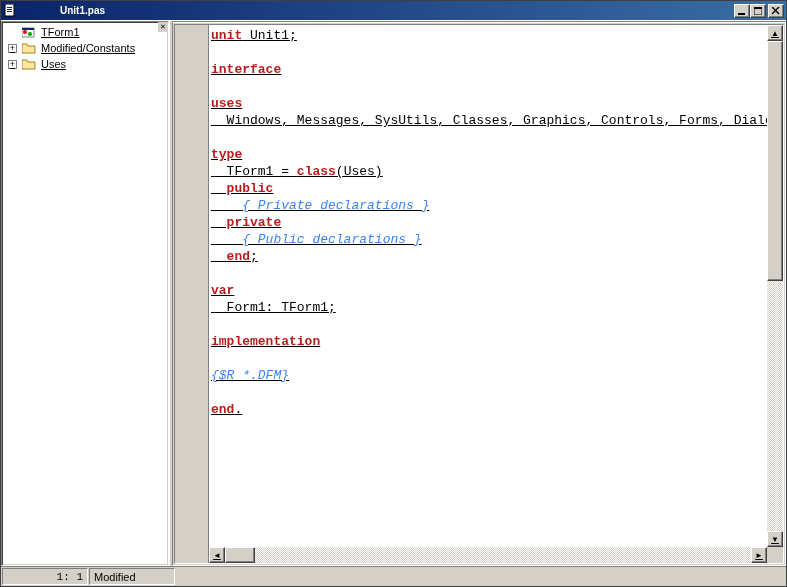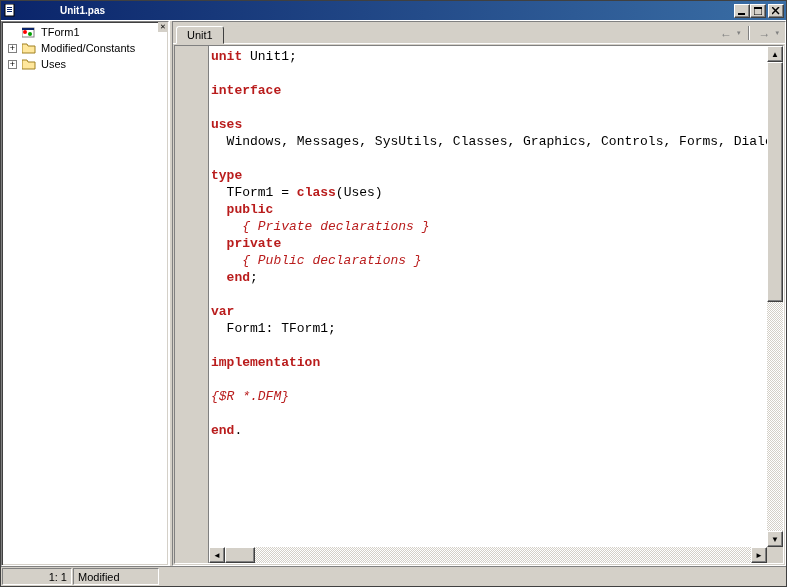--- a/index.html
+++ b/index.html
@@ -53,20 +53,21 @@
   }
   .winbtn + .winbtn { margin-left: 0; }
   .winbtn.close { margin-left: 2px; }
 
   
   .body {
     flex: 1;
     display: flex;
     min-height: 0;
     border-top: 1px solid #fff;
+    text-decoration: underline;
   }
   
   .treepanel {
     width: 168px;
     background: #fff;
     border: 1px solid;
     border-color: #808080 #fff #fff #808080;
     box-shadow: inset 1px 1px 0 #404040, inset -1px -1px 0 #d4d0c8;
     position: relative;
     display: flex; flex-direction: column;
@@ -209,21 +210,21 @@
     font-family: "Courier New", monospace;
     font-size: 13px;
     line-height: 17px;
     white-space: pre;
     padding: 2px 2px 2px 2px;
     overflow: hidden;
     color: #000;
     min-width: 0;
   }
   .kw { font-weight: bold; color: #b91c1c; }
-  .cm { font-style: italic; color: #b91c1c; }
+  .cm { font-style: italic; color: #3b82f6; }
 
   
   .vscroll {
     width: 16px;
     background: #d4d0c8;
     display: flex; flex-direction: column;
     flex-shrink: 0;
   }
   .sbbtn {
     width: 16px; height: 16px;
@@ -283,21 +284,21 @@
     flex-shrink: 0;
   }
   .status-cell {
     border: 1px solid;
     border-color: #808080 #fff #fff #808080;
     margin: 1px 0 1px 1px;
     padding: 1px 4px;
     font-size: 11px;
     display: flex; align-items: center;
   }
-  .status-cell.pos { width: 70px; justify-content: flex-end; }
+  .status-cell.pos { width: 86px; justify-content: flex-end; font-family: Liberation Mono, monospace; }
   .status-cell.mod { width: 86px; }
   .status-cell.ins { flex: 1; }
 </style>
 </head>
 <body>
 
 <div class="window">
 
   <div class="titlebar">
     <span class="title-icon">
@@ -373,32 +374,20 @@
           <span class="tree-label">Uses</span>
         </div>
 
       </div>
     </div>
 
     <div class="splitter"></div>
 
     <div class="rightpanel">
 
-      <div class="tabbar">
-        <div class="tab active">
-          <span>Unit1</span>
-        </div>
-        <div class="navbtns">
-          <span class="navarr">←</span>
-            <span class="navtiny">▾</span>
-          <span class="navsep"></span>
-          <span class="navarr">→</span>
-            <span class="navtiny">▾</span>
-        </div>
-      </div>
 
       <div class="codeframe">
         <div class="codeborder">
         <div class="codewrap">
           <div class="gutter"></div>
           <div class="code"><span class="kw">unit</span><span> Unit1;</span>
 
 <span class="kw">interface</span>
 
 <span class="kw">uses</span>

